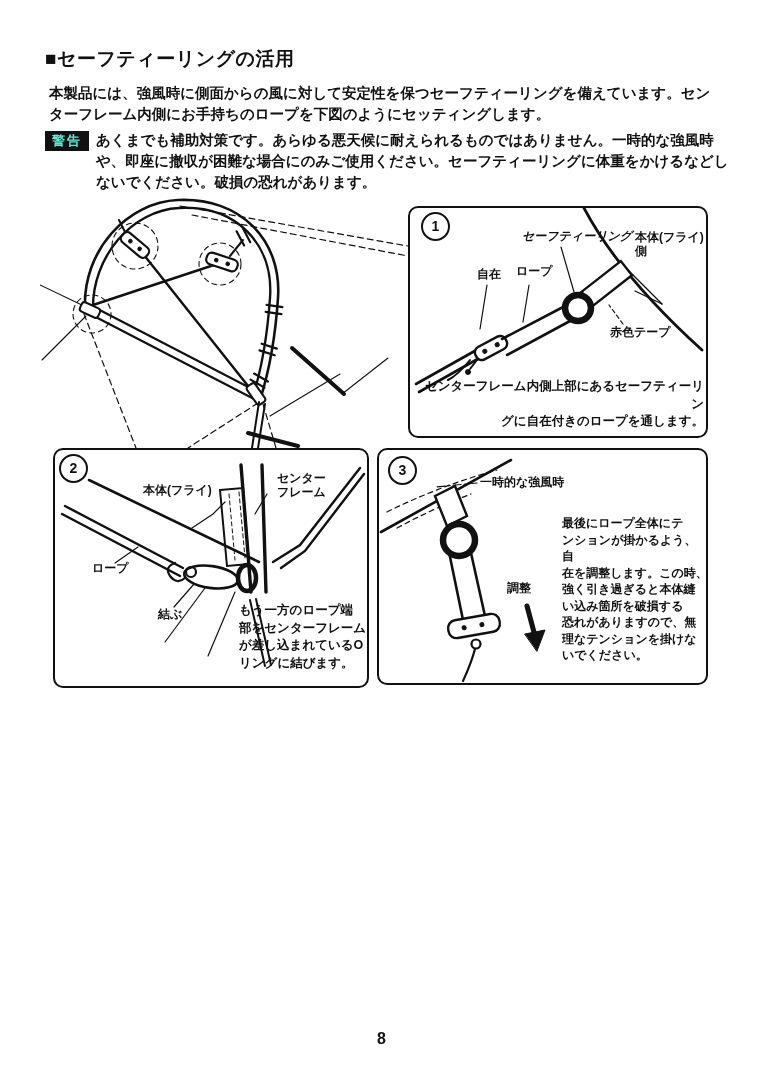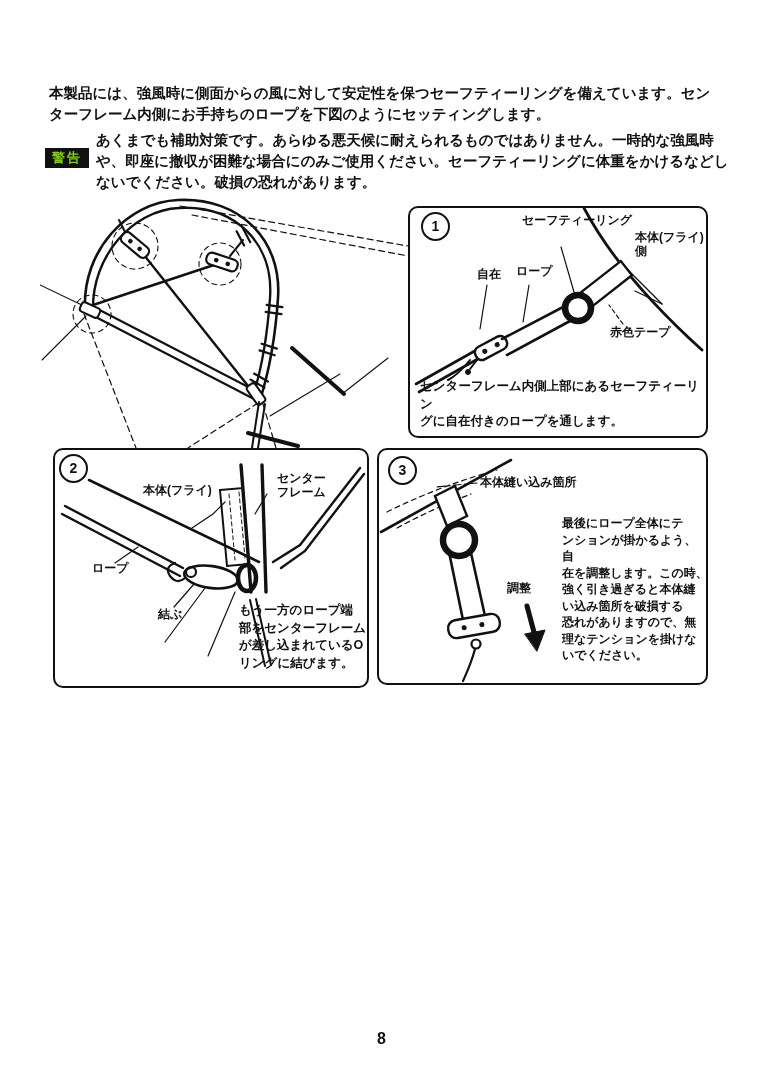--- a/index.html
+++ b/index.html
@@ -2,43 +2,44 @@
 <html><head>
 <meta charset="utf-8">
 <style>
   html,body{margin:0;padding:0;background:#fff;}
   .page{position:relative;width:763px;height:1080px;background:#fff;overflow:hidden;
         font-family:"Liberation Sans","DejaVu Sans",sans-serif;color:#111;}
   .pre{white-space:pre-line;}
   .title{position:absolute;left:45px;top:46px;margin:0;font-size:19px;font-weight:800;letter-spacing:.5px;}
   .intro{position:absolute;left:45px;top:79px;width:694px;margin:4px;font-size:14.5px;font-weight:700;line-height:21px;}
   .warning{position:absolute;left:45px;top:130px;display:flex;gap:7px;}
-  .badge{flex:0 0 auto;width:44px;height:20px;background:#111;color:#84cc16;font-size:13px;font-weight:800;
-         text-align:center;line-height:20px;margin-top:18px;letter-spacing:2px;}
+  .badge{flex:0 0 auto;width:44px;height:20px;background:#111;color:#5eead4;font-size:13px;font-weight:800;
+         text-align:center;line-height:20px;margin-top:1px;letter-spacing:2px;}
   .warn-text{margin:0;width:648px;font-size:14.5px;font-weight:700;line-height:21px;}
   .main-art{position:absolute;left:40px;top:188px;width:370px;height:262px;}
   .fig{position:absolute;border:2px solid #111;border-radius:10px;background:#fff;}
   .fig1{left:408px;top:206px;width:296px;height:228px;}
   .fig2{left:53px;top:448px;width:312px;height:236px;}
   .fig3{left:377px;top:448px;width:327px;height:233px;}
   .fig .art{position:absolute;left:0;top:0;width:100%;height:100%;z-index:1;}
   .num{position:absolute;width:25px;height:25px;border:2px solid #111;border-radius:50%;background:#fff;
        font-size:14px;font-weight:800;text-align:center;line-height:25px;z-index:3;}
   .label{position:absolute;margin:0;font-size:12px;font-weight:700;line-height:13.5px;z-index:2;}
   .caption{position:absolute;margin:0;font-weight:700;z-index:2;}
-  .cap1{left:10px;top:170px;width:284px;font-size:12.5px;line-height:17.5px;}
+  .cap1{left:10px;top:170px;width:284px;font-size:12.5px;line-height:17.5px;text-align:right;}
   .cap2{left:184px;top:152px;width:132px;font-size:12.5px;line-height:17.5px;}
   .cap3{left:183px;top:65px;width:146px;font-size:12px;line-height:16.5px;}
   .pageno{position:absolute;left:0;top:1030px;width:100%;text-align:center;font-size:16px;font-weight:600;}
 </style>
 </head>
 <body>
 
 <div class="page">
 
+  <h1 class="title">■セーフティーリングの活用</h1>
   <p class="intro pre">本製品には、強風時に側面からの風に対して安定性を保つセーフティーリングを備えています。セン
 ターフレーム内側にお手持ちのロープを下図のようにセッティングします。</p>
 
   <div class="warning">
     <span class="badge">警告</span>
     <p class="warn-text pre">あくまでも補助対策です。あらゆる悪天候に耐えられるものではありません。一時的な強風時
 や、即座に撤収が困難な場合にのみご使用ください。セーフティーリングに体重をかけるなどし
 ないでください。破損の恐れがあります。</p>
   </div>
 
@@ -123,21 +124,21 @@
         <path d="M97 147 L160 113" stroke-width="2.6"></path>
         <circle cx="168" cy="100" r="13" stroke-width="6.5"></circle>
         <path d="M77 77 L70 121" stroke-width="1.2"></path>
         <path d="M119 77 L113 114" stroke-width="1.2"></path>
         <path d="M151 39 L164 84" stroke-width="1.2"></path>
         <path d="M213 116 L199 97" stroke-width="1.2" stroke-dasharray="4 3"></path>
       </g>
     </svg>
     <p class="label" style="left:67px;top:60px;">自在</p>
     <p class="label" style="left:106px;top:57px;">ロープ</p>
-    <p class="label" style="left:112px;top:6px;">セーフティーリング</p>
+    <p class="label" style="left:112px;top:22px;font-style:italic;">セーフティーリング</p>
     <p class="label" style="left:212px;top:23px;margin-left:13px;">本体(フライ)側</p>
     <p class="label" style="left:200px;top:118px;">赤色テープ</p>
     <p class="caption cap1 pre">センターフレーム内側上部にあるセーフティーリン
 グに自在付きのロープを通します。</p>
   </section>
 
   <section class="fig fig2">
     <span class="num" style="left:4px;top:4px;">2</span>
     <svg class="art" viewBox="0 0 312 236" aria-hidden="true">
       <g stroke="#111" fill="none" stroke-linecap="round">
@@ -194,21 +195,21 @@
           <rect x="-26" y="-9" width="52" height="18" rx="8" fill="#fff" stroke-width="2.4"></rect>
           <circle cx="-10" cy="0" r="2" fill="#111"></circle>
             <circle cx="8" cy="0" r="2" fill="#111"></circle>
         </g>
         <circle cx="97" cy="194" r="4.5" fill="#fff" stroke-width="2.2"></circle>
         <path d="M96 199 C92 214 88 222 84 231" stroke-width="2.2"></path>
         <path d="M148 156 L156 186" stroke-width="5"></path>
         <polygon points="146,184 166,180 158,201" fill="#111" stroke-width="1"></polygon>
       </g>
     </svg>
-    <p class="label" style="left:101px;top:26px;">本体縫い込み箇所</p>
+    <p class="label" style="left:101px;top:26px;">一時的な強風時</p>
     <p class="label" style="left:128px;top:133px;font-family:Liberation Mono, monospace;">調整</p>
     <p class="caption cap3 pre">最後にロープ全体にテ
 ンションが掛かるよう、自
 在を調整します。この時、
 強く引き過ぎると本体縫
 い込み箇所を破損する
 恐れがありますので、無
 理なテンションを掛けな
 いでください。</p>
   </section>

